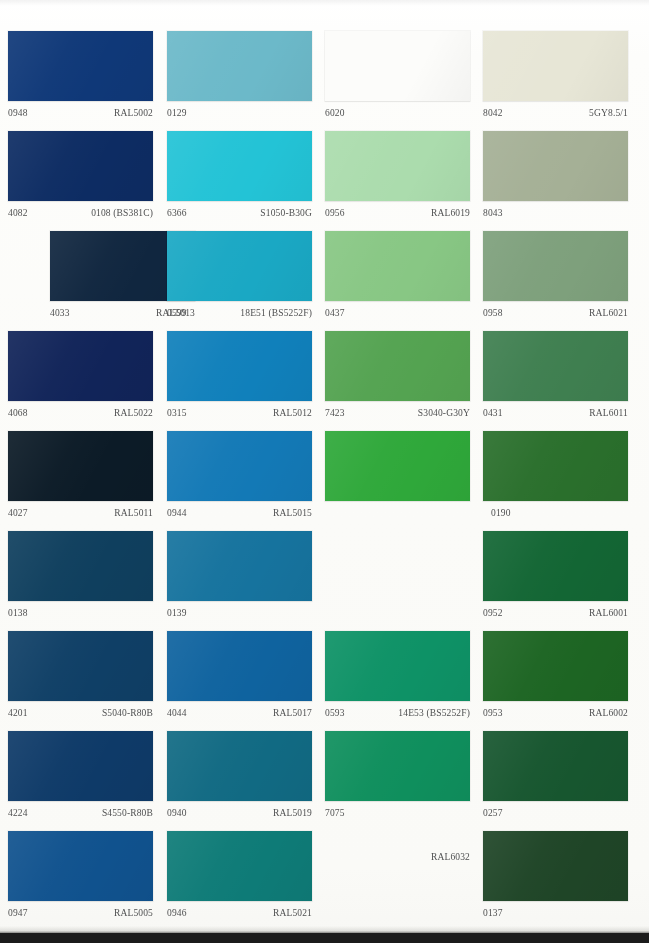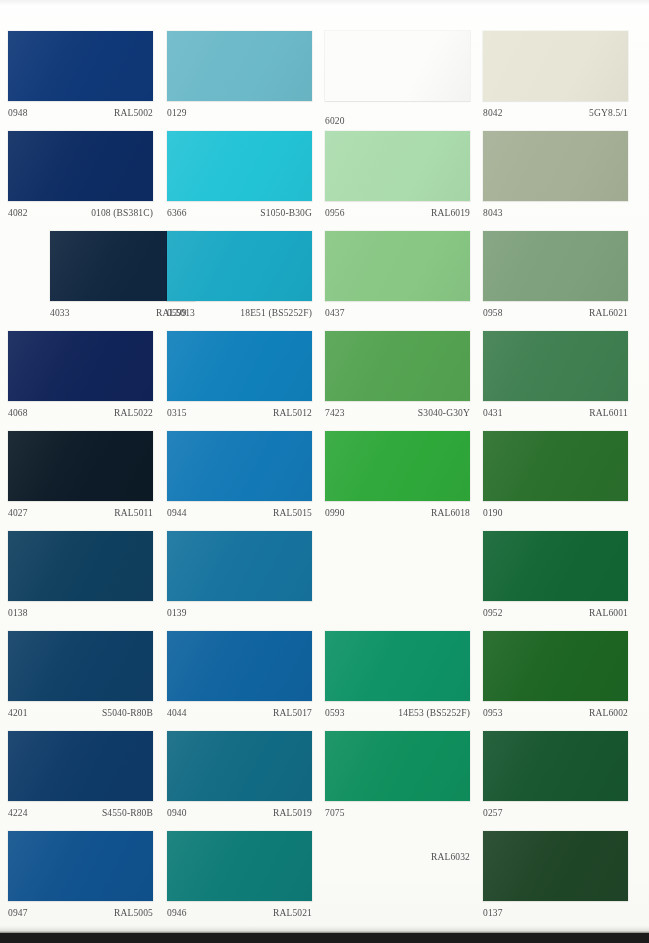--- a/index.html
+++ b/index.html
@@ -112,21 +112,21 @@
       <div class="swatch-cell" style="left: 167px; top: 31px;">
         <div class="swatch-chip" style="background: rgb(108, 185, 201);"></div>
         <div class="swatch-labels">
           <span class="swatch-code" style="color: rgb(78, 79, 80);">0129</span>
           <span class="swatch-ref" style="color: rgb(78, 79, 80);"></span>
         </div>
       </div>
       <div class="swatch-cell" style="left: 325px; top: 31px;">
         <div class="swatch-chip" style="background: rgb(252, 252, 250);"></div>
         <div class="swatch-labels">
-          <span class="swatch-code" style="color: rgb(78, 79, 80); margin-top: 8px;">6020</span>
+          <span class="swatch-code" style="color: rgb(78, 79, 80);">6020</span>
           <span class="swatch-ref" style="color: rgb(78, 79, 80);"></span>
         </div>
       </div>
       <div class="swatch-cell" style="left: 483px; top: 31px;">
         <div class="swatch-chip" style="background: rgb(231, 230, 214);"></div>
         <div class="swatch-labels">
           <span class="swatch-code" style="color: rgb(78, 79, 80);">8042</span>
           <span class="swatch-ref" style="color: rgb(78, 79, 80);">5GY8.5/1</span>
         </div>
       </div>
@@ -223,29 +223,25 @@
       </div>
       <div class="swatch-cell" style="left: 167px; top: 431px;">
         <div class="swatch-chip" style="background: rgb(19, 121, 182);"></div>
         <div class="swatch-labels">
           <span class="swatch-code" style="color: rgb(78, 79, 80);">0944</span>
           <span class="swatch-ref" style="color: rgb(78, 79, 80);">RAL5015</span>
         </div>
       </div>
       <div class="swatch-cell" style="left: 325px; top: 431px;">
         <div class="swatch-chip" style="background: rgb(47, 168, 58);"></div>
-        <div class="swatch-labels">
-          <span class="swatch-code" style="color: rgb(78, 79, 80);">0990</span>
-          <span class="swatch-ref" style="color: rgb(78, 79, 80);">RAL6018</span>
-        </div>
       </div>
       <div class="swatch-cell" style="left: 483px; top: 431px;">
         <div class="swatch-chip" style="background: rgb(42, 111, 44);"></div>
         <div class="swatch-labels">
-          <span class="swatch-code" style="color: rgb(78, 79, 80);">0190</span>
+          <span class="swatch-code" style="color: rgb(78, 79, 80); margin-left: 8px;">0190</span>
           <span class="swatch-ref" style="color: rgb(78, 79, 80);"></span>
         </div>
       </div>
       <div class="swatch-cell" style="left: 8px; top: 531px;">
         <div class="swatch-chip" style="background: rgb(15, 63, 94);"></div>
         <div class="swatch-labels">
           <span class="swatch-code" style="color: rgb(78, 79, 80);">0138</span>
           <span class="swatch-ref" style="color: rgb(78, 79, 80);"></span>
         </div>
       </div>

